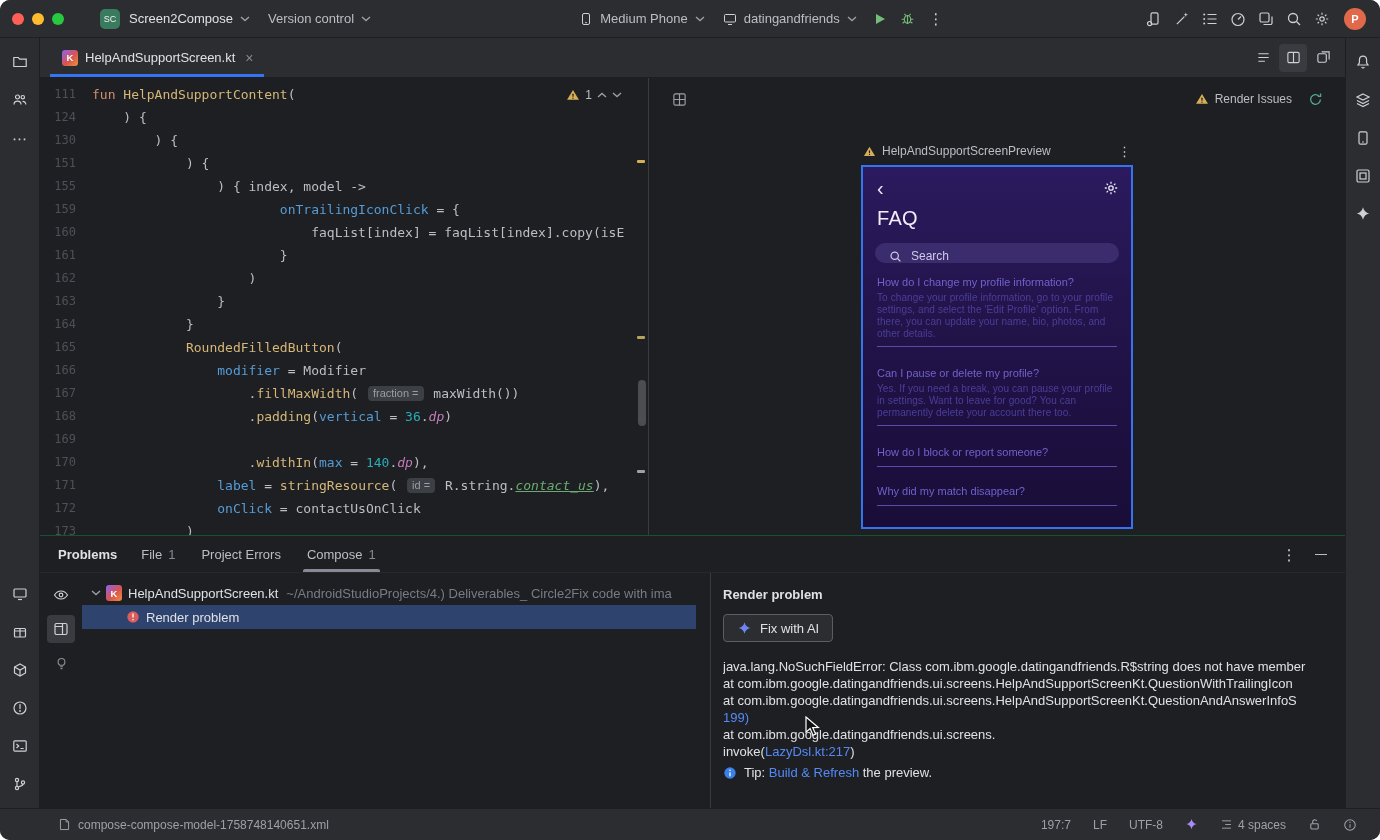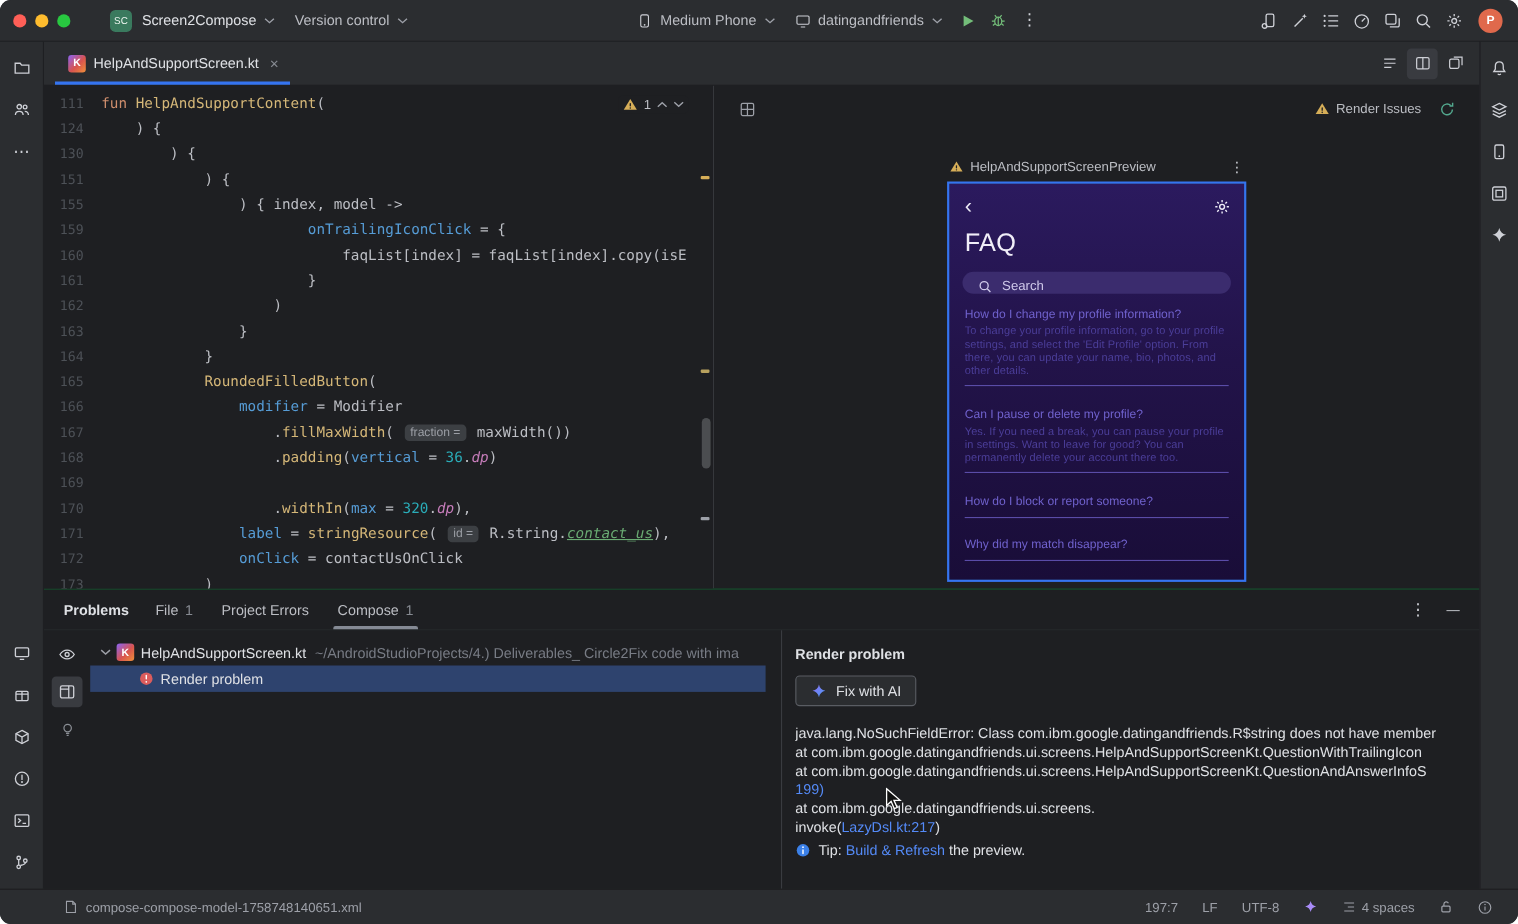--- a/index.html
+++ b/index.html
@@ -57,21 +57,21 @@
 
   
   .preview-pane{flex:1;min-width:0;background:#1E1F22;border-left:1px solid #393B40;display:flex;flex-direction:column}
   .pv-toolbar{height:42px;display:flex;align-items:center;padding:0 16px;gap:9px;flex:none}
   .pv-warn{display:flex;align-items:center;gap:6px;color:#BCBEC4;font-size:12px}
   .pv-card{width:272px;margin:24px auto 0}
   .pv-title{display:flex;align-items:center;gap:6px;color:#BCBEC4;font-size:12px;padding:0 2px;white-space:nowrap}
   .phone{margin-top:7px;height:364px;border:2px solid #3574F0;background:linear-gradient(180deg,#2B1A5E,#221349 45%,#190D38);overflow:hidden;padding:8px 12px 0}
   .ph-top{display:flex;align-items:center;justify-content:space-between;height:22px;margin-top:2px}
   .ph-back{color:#ECEAF6;font-size:20px;line-height:1;padding:0 2px}
-  .ph-title{font-size:23px;color:#F0EEF8;margin:8px 0 0 2px;letter-spacing:.3px}
+  .ph-title{font-size:20px;color:#F0EEF8;margin:8px 0 0 2px;letter-spacing:.3px}
   .ph-search{margin-top:13px;height:20px;border-radius:18px;background:#3B2C6E;display:flex;align-items:flex-end;padding:0 14px;gap:9px}
   .ph-search span{color:#CFC9EA;font-size:12px}
   .faq-list{margin-top:13px;padding:0 2px}
   .faq-q{font-size:11px;color:#6F61CC;margin-bottom:4px}
   .faq-a{font-size:10px;line-height:12px;color:#4B3E99;letter-spacing:.1px}
   .faq-div{height:1px;background:#5A4CA8;margin-top:6px;margin-bottom:20px}
   .faq-div.tight{margin-top:8px;margin-bottom:18px}
 
   
   .problems{height:273px;flex:none;border-top:1px solid #14532d;display:flex;flex-direction:column;background:#1E1F22}
@@ -315,21 +315,21 @@
               <div class="code-line"><span class="gutter">160</span><span class="code-text"><span>                            faqList[index] = faqList[index].copy(isE</span></span></div>
               <div class="code-line"><span class="gutter">161</span><span class="code-text"><span>                        }</span></span></div>
               <div class="code-line"><span class="gutter">162</span><span class="code-text"><span>                    )</span></span></div>
               <div class="code-line"><span class="gutter">163</span><span class="code-text"><span>                }</span></span></div>
               <div class="code-line"><span class="gutter">164</span><span class="code-text"><span>            }</span></span></div>
               <div class="code-line"><span class="gutter">165</span><span class="code-text"><span>            </span><span class="tk-fn">RoundedFilledButton</span><span>(</span></span></div>
               <div class="code-line"><span class="gutter">166</span><span class="code-text"><span>                </span><span class="tk-arg">modifier</span><span> = Modifier</span></span></div>
               <div class="code-line"><span class="gutter">167</span><span class="code-text"><span>                    .</span><span class="tk-xfn">fillMaxWidth</span><span>( </span><span class="tk-hint">fraction =</span><span> maxWidth())</span></span></div>
               <div class="code-line"><span class="gutter">168</span><span class="code-text"><span>                    .</span><span class="tk-xfn">padding</span><span>(</span><span class="tk-arg">vertical</span><span> = </span><span class="tk-num">36</span><span>.</span><span class="tk-prop">dp</span><span>)</span></span></div>
               <div class="code-line"><span class="gutter">169</span></div>
-              <div class="code-line"><span class="gutter">170</span><span class="code-text"><span>                    .</span><span class="tk-xfn">widthIn</span><span>(</span><span class="tk-arg">max</span><span> = </span><span class="tk-num">320</span><span>.</span><span class="tk-prop">dp</span><span>),</span></span></div>
+              <div class="code-line"><span class="gutter">170</span><span class="code-text"><span>                    .</span><span class="tk-xfn">widthIn</span><span>(</span><span class="tk-arg">max</span><span> = </span><span class="tk-num">140</span><span>.</span><span class="tk-prop">dp</span><span>),</span></span></div>
               <div class="code-line"><span class="gutter">171</span><span class="code-text"><span>                </span><span class="tk-arg">label</span><span> = </span><span class="tk-xfn">stringResource</span><span>( </span><span class="tk-hint">id =</span><span> R.string.</span><span class="tk-res">contact_us</span><span>),</span></span></div>
               <div class="code-line"><span class="gutter">172</span><span class="code-text"><span>                </span><span class="tk-arg">onClick</span><span> = contactUsOnClick</span></span></div>
               <div class="code-line"><span class="gutter">173</span><span class="code-text"><span>            )</span></span></div>
             </div>
           <div class="inspections">
             <svg width="14" height="14" viewBox="0 0 16 16">
                 <path d="M8 2.2L14.8 13.4H1.2z" fill="#D6AE58"></path>
                 <rect x="7.3" y="6.4" width="1.4" height="3.6" rx=".7" fill="#1E1F22"></rect>
                 <circle cx="8" cy="11.6" r=".8" fill="#1E1F22"></circle>
               </svg>

